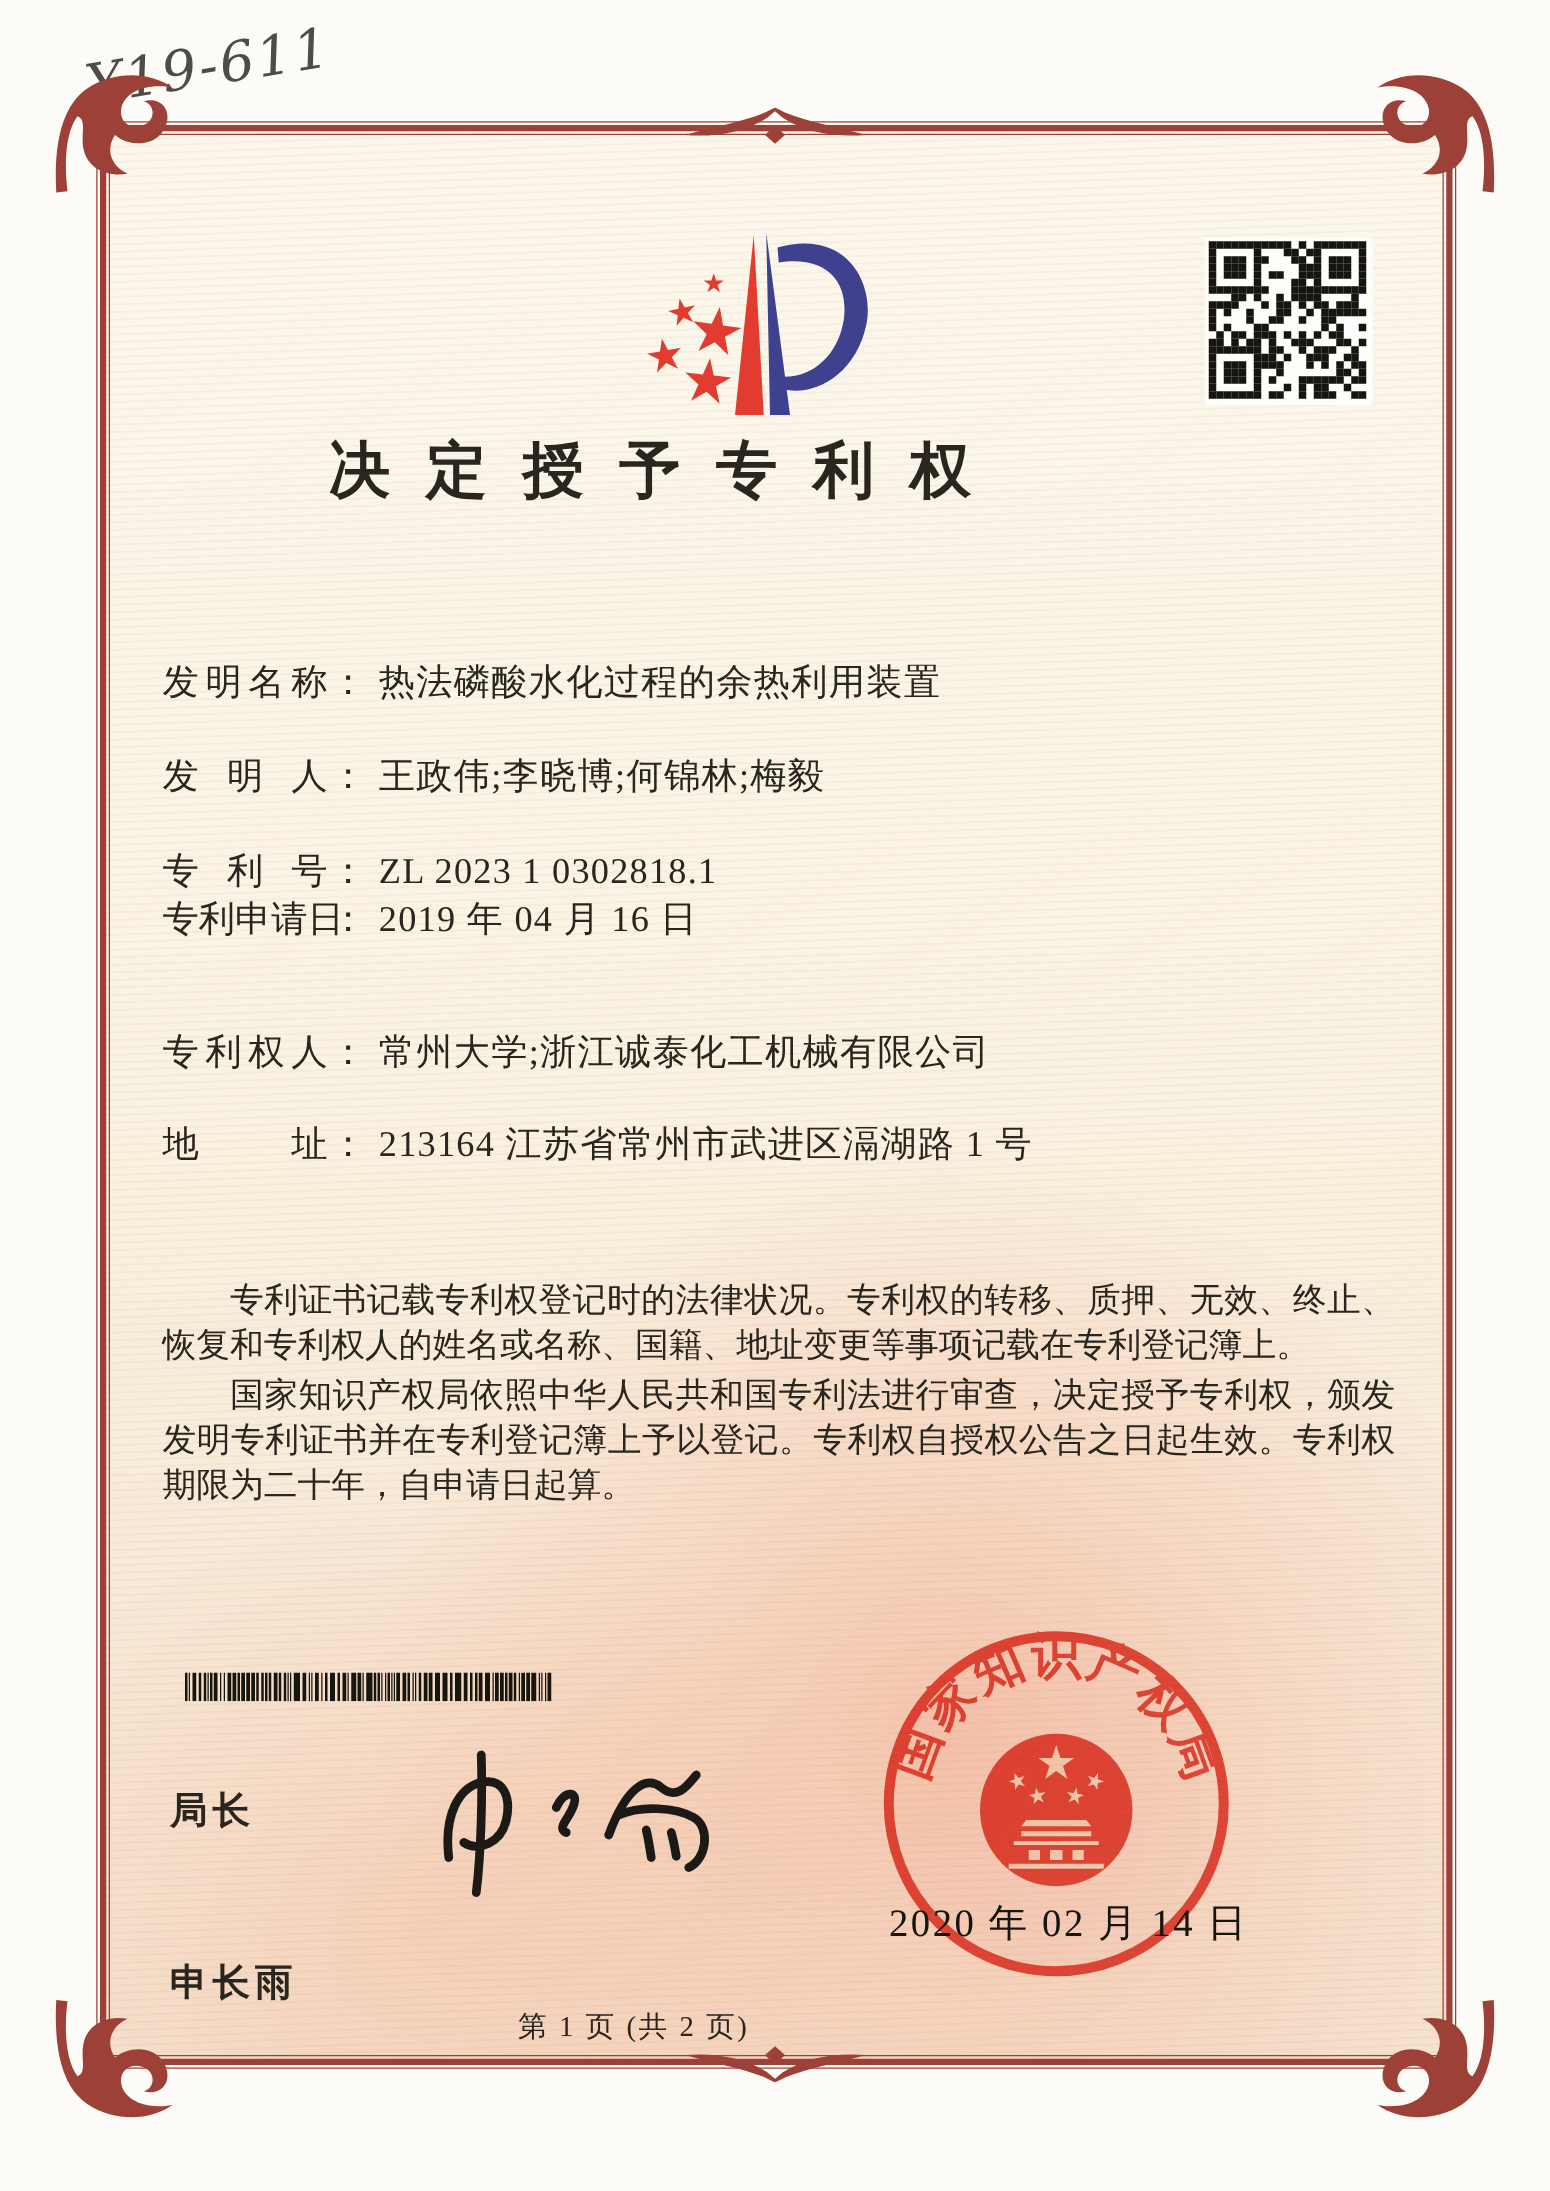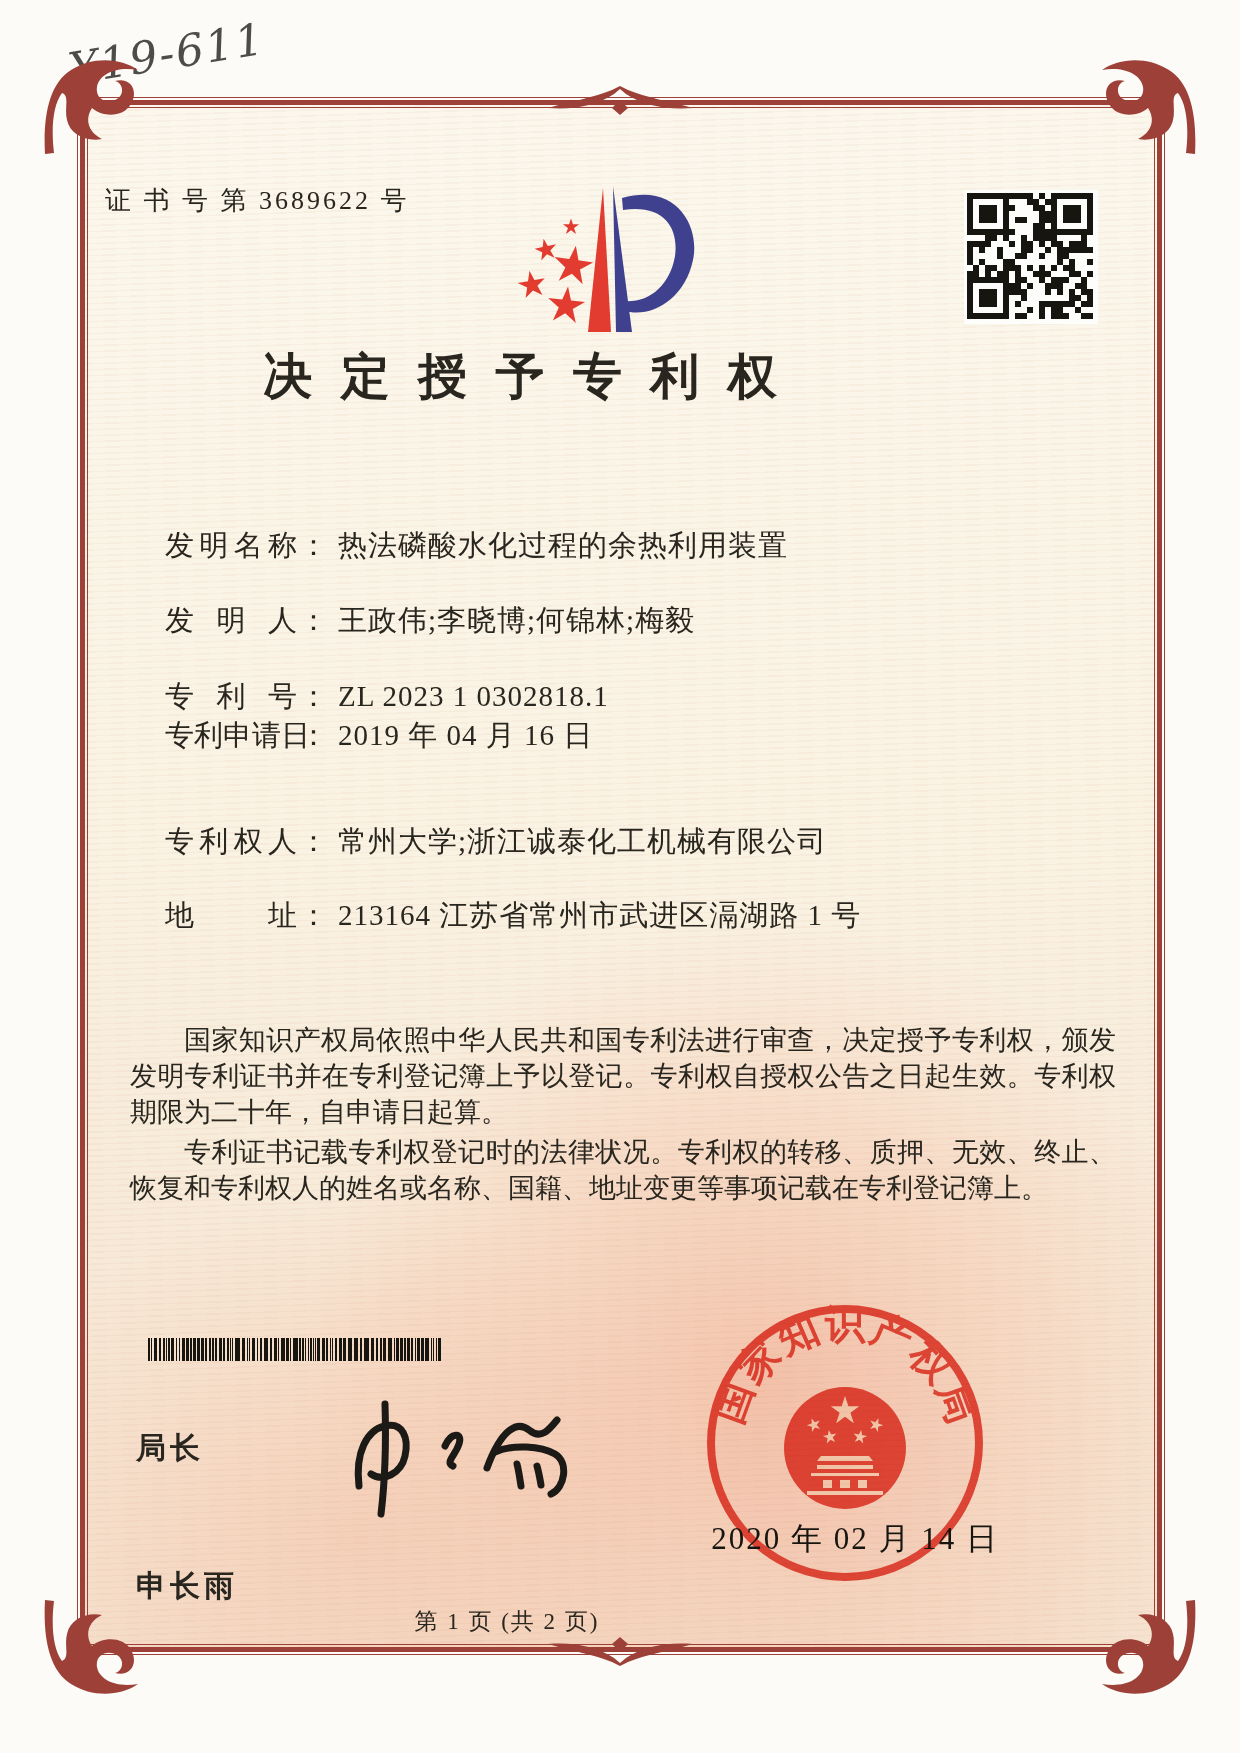--- a/index.html
+++ b/index.html
@@ -24,21 +24,21 @@
   .orn{position:absolute;fill:#9c4038;}
   
   .certno{position:absolute;left:105px;top:183px;font-size:26px;letter-spacing:3px;}
   .logo{position:absolute;left:452px;top:148px;}
   .qr{position:absolute;left:964px;top:190px;width:134px;height:134px;background:#fdfdfb;padding:3px;box-sizing:border-box;}
   .qr i{position:absolute;width:6px;height:6px;background:#17150f;}
   .title{position:absolute;left:120px;top:344px;width:800px;text-align:center;
          font-size:49px;font-weight:700;letter-spacing:.58em;text-indent:.58em;}
   
   .row{position:absolute;left:130px;font-size:29px;white-space:nowrap;}
-  .flabel{display:inline-block;width:132px;text-align:justify;text-align-last:justify;vertical-align:top;margin-left:35px;}
+  .flabel{display:inline-block;width:132px;text-align:justify;text-align-last:justify;vertical-align:top;}
   .colon{display:inline-block;margin:0 10px 0 2px;}
   .fval{letter-spacing:1px;}
   .grant2{position:absolute;left:510px;top:0;}
   
   .paras{position:absolute;left:130px;top:1022px;width:986px;font-size:27px;line-height:36px;
          text-align:justify;}
   .paras p{margin:0 0 4px 0;text-indent:2em;}
   
   .barcode{position:absolute;left:148px;top:1338px;width:298px;height:23px;font-size:0;white-space:nowrap;overflow:hidden;}
   .barcode i{display:inline-block;height:23px;background:#17150f;}
@@ -78,21 +78,20 @@
   </svg>
   <svg class="orn" style="left:548px;top:86px" width="145" height="30" viewBox="0 0 145 30">
     <path d="M0,22 C24,24 48,20 66,8 L72,3 L78,8 C96,20 120,24 145,22 C120,15 100,12 80,4 L72,0 L64,4 C44,12 24,15 0,22 Z"></path>
     <path d="M64,22 L72,14 L80,22 L72,29 Z"></path>
   </svg>
   <svg class="orn" style="left:548px;top:1636px;transform:scaleY(-1)" width="145" height="30" viewBox="0 0 145 30">
     <path d="M0,22 C24,24 48,20 66,8 L72,3 L78,8 C96,20 120,24 145,22 C120,15 100,12 80,4 L72,0 L64,4 C44,12 24,15 0,22 Z"></path>
     <path d="M64,22 L72,14 L80,22 L72,29 Z"></path>
   </svg>
 
-  <div class="certno">证 书 号 第 3689622 号</div>
 
   <svg class="logo" width="250" height="188" viewBox="0 0 250 188">
     <defs>
       <path id="star" d="M0,-10 L2.25,-3.1 L9.5,-3.1 L3.6,1.2 L5.9,8.1 L0,3.8 L-5.9,8.1 L-3.6,1.2 L-9.5,-3.1 L-2.25,-3.1 Z"></path>
     </defs>
     <g fill="#e23c30">
       <use href="#star" transform="translate(119,79) scale(0.85)"></use>
       <use href="#star" transform="translate(94,102) scale(1.15) rotate(-12)"></use>
       <use href="#star" transform="translate(121,118) scale(2.05) rotate(8)"></use>
       <use href="#star" transform="translate(80,137) scale(1.45) rotate(-10)"></use>
@@ -365,22 +364,22 @@
     <span class="flabel">专利申请日</span><span class="colon">：</span><span class="fval">2019 年 04 月 16 日</span>
   </div>
   <div class="row" style="top:822px">
     <span class="flabel">专利权人</span><span class="colon">：</span><span class="fval">常州大学;浙江诚泰化工机械有限公司</span>
   </div>
   <div class="row" style="top:896px">
     <span class="flabel">地址</span><span class="colon">：</span><span class="fval">213164 江苏省常州市武进区滆湖路 1 号</span>
   </div>
 
   <div class="paras">
+    <p>专利证书记载专利权登记时的法律状况。专利权的转移、质押、无效、终止、恢复和专利权人的姓名或名称、国籍、地址变更等事项记载在专利登记簿上。</p>
     <p>国家知识产权局依照中华人民共和国专利法进行审查，决定授予专利权，颁发发明专利证书并在专利登记簿上予以登记。专利权自授权公告之日起生效。专利权期限为二十年，自申请日起算。</p>
-    <p>专利证书记载专利权登记时的法律状况。专利权的转移、质押、无效、终止、恢复和专利权人的姓名或名称、国籍、地址变更等事项记载在专利登记簿上。</p>
   </div>
 
   <div class="barcode"><i style="width:2px"></i><i class="g" style="width:1px"></i><i style="width:1px"></i><i class="g" style="width:2px"></i><i style="width:3px"></i><i class="g" style="width:2px"></i><i style="width:2px"></i><i class="g" style="width:2px"></i><i style="width:2px"></i><i class="g" style="width:1px"></i><i style="width:1px"></i><i class="g" style="width:1px"></i><i style="width:2px"></i><i class="g" style="width:1px"></i><i style="width:3px"></i><i class="g" style="width:2px"></i><i style="width:1px"></i><i class="g" style="width:2px"></i><i style="width:1px"></i><i class="g" style="width:2px"></i><i style="width:3px"></i><i class="g" style="width:1px"></i><i style="width:3px"></i><i class="g" style="width:1px"></i><i style="width:2px"></i><i class="g" style="width:1px"></i><i style="width:3px"></i><i class="g" style="width:1px"></i><i style="width:3px"></i><i class="g" style="width:1px"></i><i style="width:3px"></i><i class="g" style="width:1px"></i><i style="width:2px"></i><i class="g" style="width:2px"></i><i style="width:2px"></i><i class="g" style="width:1px"></i><i style="width:2px"></i><i class="g" style="width:1px"></i><i style="width:2px"></i><i class="g" style="width:2px"></i><i style="width:3px"></i><i class="g" style="width:1px"></i><i style="width:2px"></i><i class="g" style="width:2px"></i><i style="width:2px"></i><i class="g" style="width:1px"></i><i style="width:1px"></i><i class="g" style="width:1px"></i><i style="width:1px"></i><i class="g" style="width:2px"></i><i style="width:5px"></i><i class="g" style="width:2px"></i><i style="width:3px"></i><i class="g" style="width:2px"></i><i style="width:1px"></i><i class="g" style="width:1px"></i><i style="width:1px"></i><i class="g" style="width:2px"></i><i style="width:3px"></i><i class="g" style="width:2px"></i><i style="width:1px"></i><i class="g" style="width:2px"></i><i style="width:2px"></i><i class="g" style="width:2px"></i><i style="width:4px"></i><i class="g" style="width:2px"></i><i style="width:2px"></i><i class="g" style="width:2px"></i><i style="width:3px"></i><i class="g" style="width:1px"></i><i style="width:1px"></i><i class="g" style="width:2px"></i><i style="width:4px"></i><i class="g" style="width:1px"></i><i style="width:3px"></i><i class="g" style="width:1px"></i><i style="width:1px"></i><i class="g" style="width:2px"></i><i style="width:5px"></i><i class="g" style="width:1px"></i><i style="width:2px"></i><i class="g" style="width:1px"></i><i style="width:2px"></i><i class="g" style="width:1px"></i><i style="width:1px"></i><i class="g" style="width:2px"></i><i style="width:1px"></i><i class="g" style="width:1px"></i><i style="width:2px"></i><i class="g" style="width:1px"></i><i style="width:1px"></i><i class="g" style="width:1px"></i><i style="width:1px"></i><i class="g" style="width:1px"></i><i style="width:3px"></i><i class="g" style="width:2px"></i><i style="width:3px"></i><i class="g" style="width:1px"></i><i style="width:2px"></i><i class="g" style="width:2px"></i><i style="width:1px"></i><i class="g" style="width:1px"></i><i style="width:1px"></i><i class="g" style="width:2px"></i><i style="width:2px"></i><i class="g" style="width:2px"></i><i style="width:3px"></i><i class="g" style="width:1px"></i><i style="width:3px"></i><i class="g" style="width:2px"></i><i style="width:4px"></i><i class="g" style="width:2px"></i><i style="width:4px"></i><i class="g" style="width:2px"></i><i style="width:2px"></i><i class="g" style="width:2px"></i><i style="width:5px"></i><i class="g" style="width:2px"></i><i style="width:3px"></i><i class="g" style="width:2px"></i><i style="width:2px"></i><i class="g" style="width:2px"></i><i style="width:2px"></i><i class="g" style="width:1px"></i><i style="width:3px"></i><i class="g" style="width:2px"></i><i style="width:4px"></i><i class="g" style="width:2px"></i><i style="width:1px"></i><i class="g" style="width:1px"></i><i style="width:3px"></i><i class="g" style="width:1px"></i><i style="width:3px"></i><i class="g" style="width:1px"></i><i style="width:2px"></i><i class="g" style="width:1px"></i><i style="width:3px"></i><i class="g" style="width:1px"></i><i style="width:2px"></i><i class="g" style="width:2px"></i><i style="width:1px"></i><i class="g" style="width:1px"></i><i style="width:3px"></i><i class="g" style="width:1px"></i><i style="width:3px"></i><i class="g" style="width:1px"></i><i style="width:4px"></i><i class="g" style="width:2px"></i><i style="width:1px"></i><i class="g" style="width:1px"></i><i style="width:1px"></i><i class="g" style="width:2px"></i><i style="width:1px"></i><i class="g" style="width:1px"></i><i style="width:3px"></i><i class="g" style="width:2px"></i></div>
 
   <div class="dtitle">局长</div>
   <div class="dname">申长雨</div>
 
   <svg class="sig" width="250" height="150" viewBox="0 0 250 150">
     <g fill="none" stroke="#1c1a16" stroke-width="7" stroke-linecap="round" stroke-linejoin="round">
       <path d="M14,100 C10,66 22,44 40,40 C58,36 64,52 60,70 C56,88 38,96 26,88"></path>

